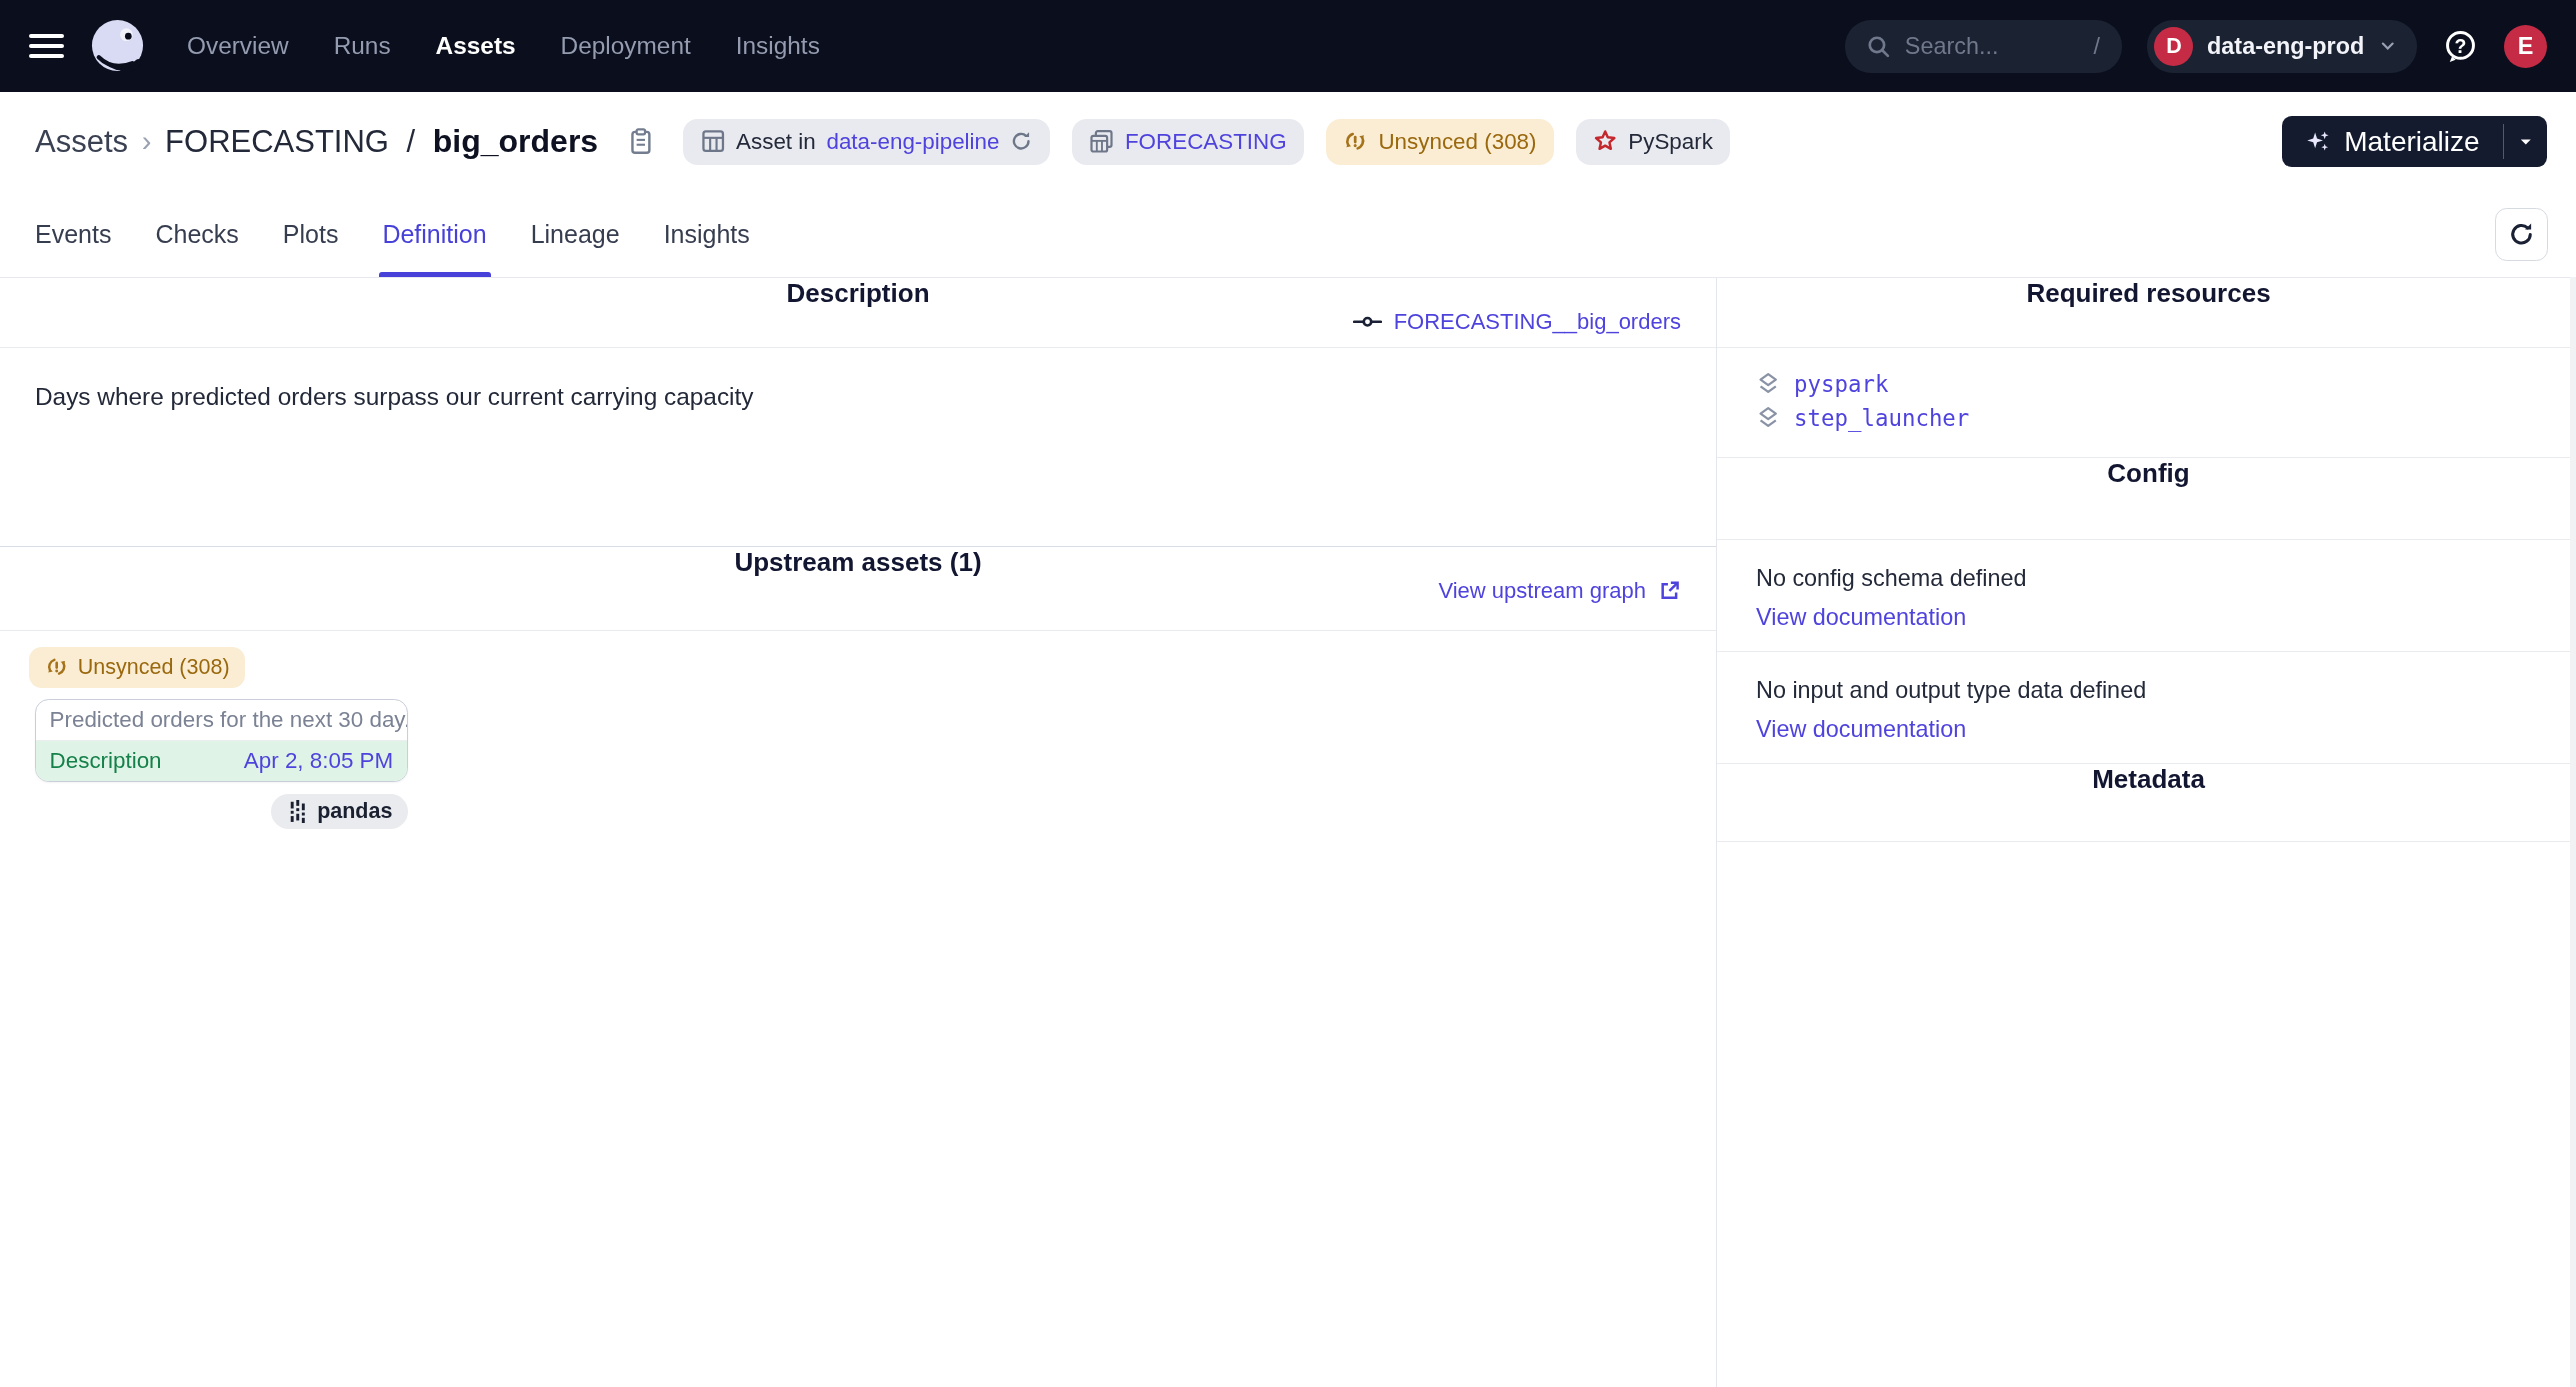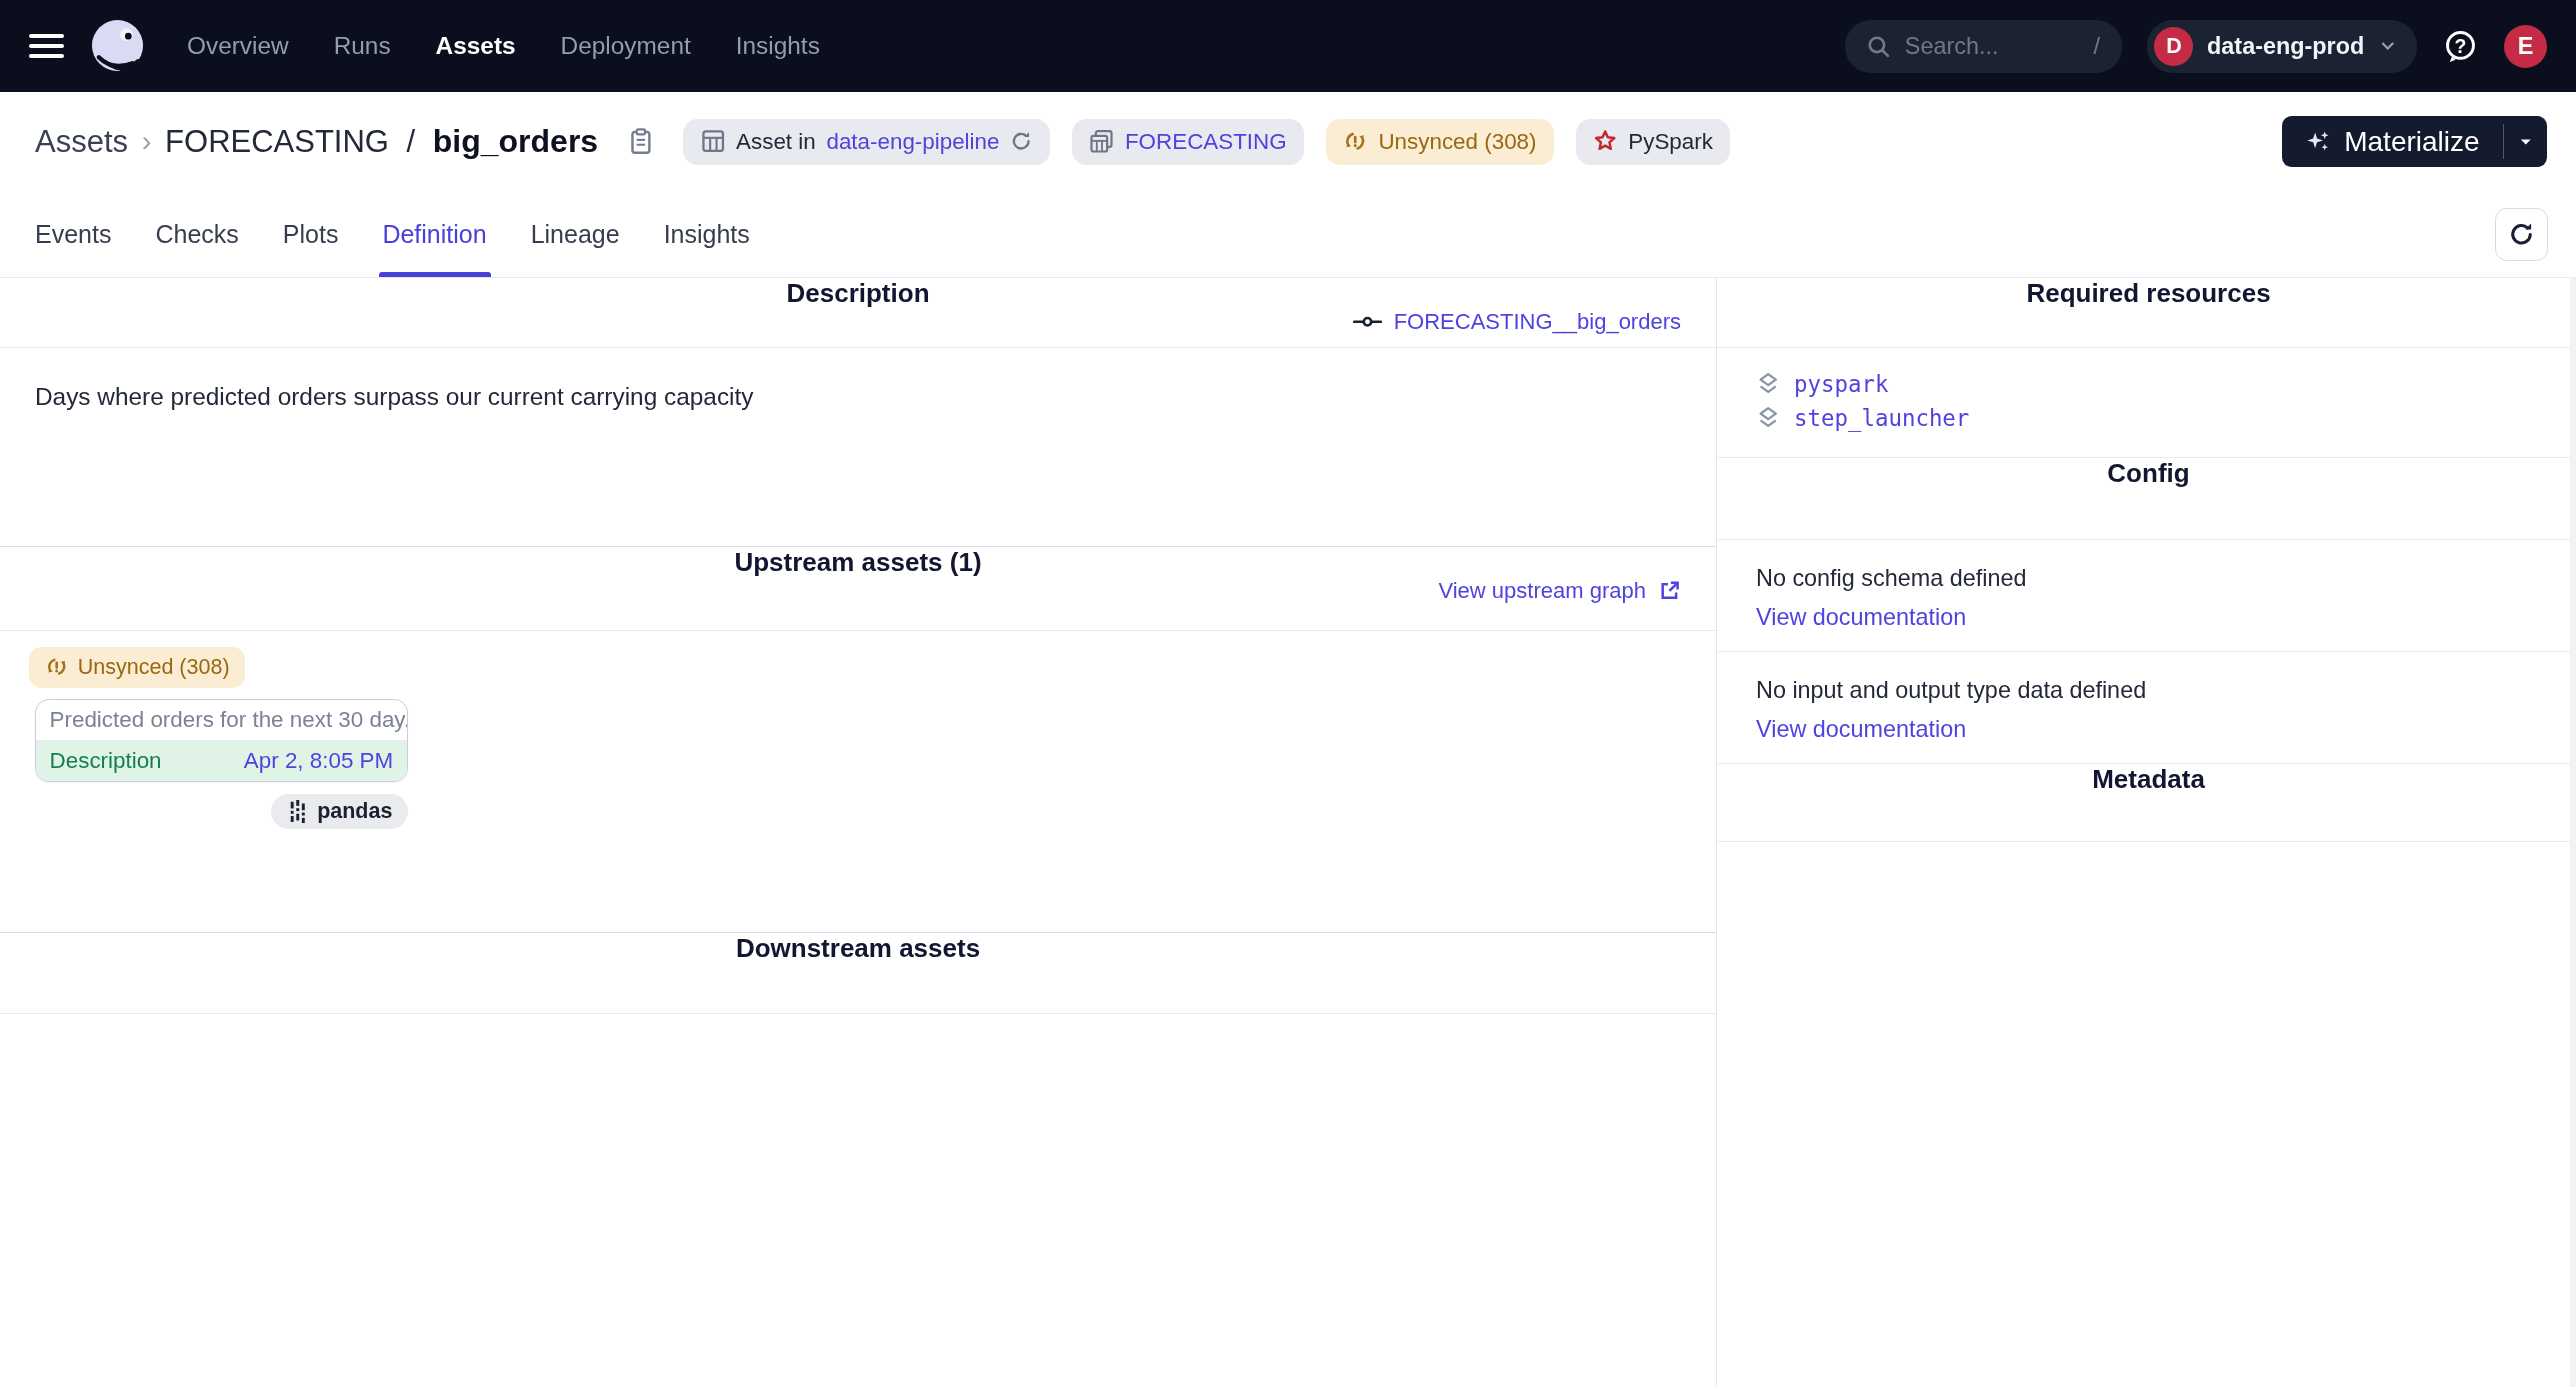--- a/index.html
+++ b/index.html
@@ -313,23 +313,20 @@
               <rect x="6" y="9.4" width="2" height="4.6" fill="currentColor"></rect>
               <rect x="9.8" y="2.4" width="2" height="4.6" fill="currentColor"></rect>
               <rect x="9.8" y="8.6" width="2" height="2" fill="currentColor"></rect>
               <rect x="9.8" y="12.2" width="2" height="3.8" fill="currentColor"></rect>
             </svg>
           <span>pandas</span>
         </div>
       </div>
     </div>
 
-    <div class="sec-head h84 top-dark">
-      <h2>Downstream assets</h2>
-    </div>
   </div>
 
   <div class="col-right">
     <div class="sec-head h72 r-pad">
       <h2>Required resources</h2>
     </div>
     <div class="res-body">
       <div class="res-item">
         <svg width="24.4" height="24.4" viewBox="0 0 16 16" style="color:#8a93a5">
             <path d="M8 1.4l5 3.6-5 3.6-5-3.6z" fill="none" stroke="currentColor" stroke-width="1.5" stroke-linejoin="round"></path>

